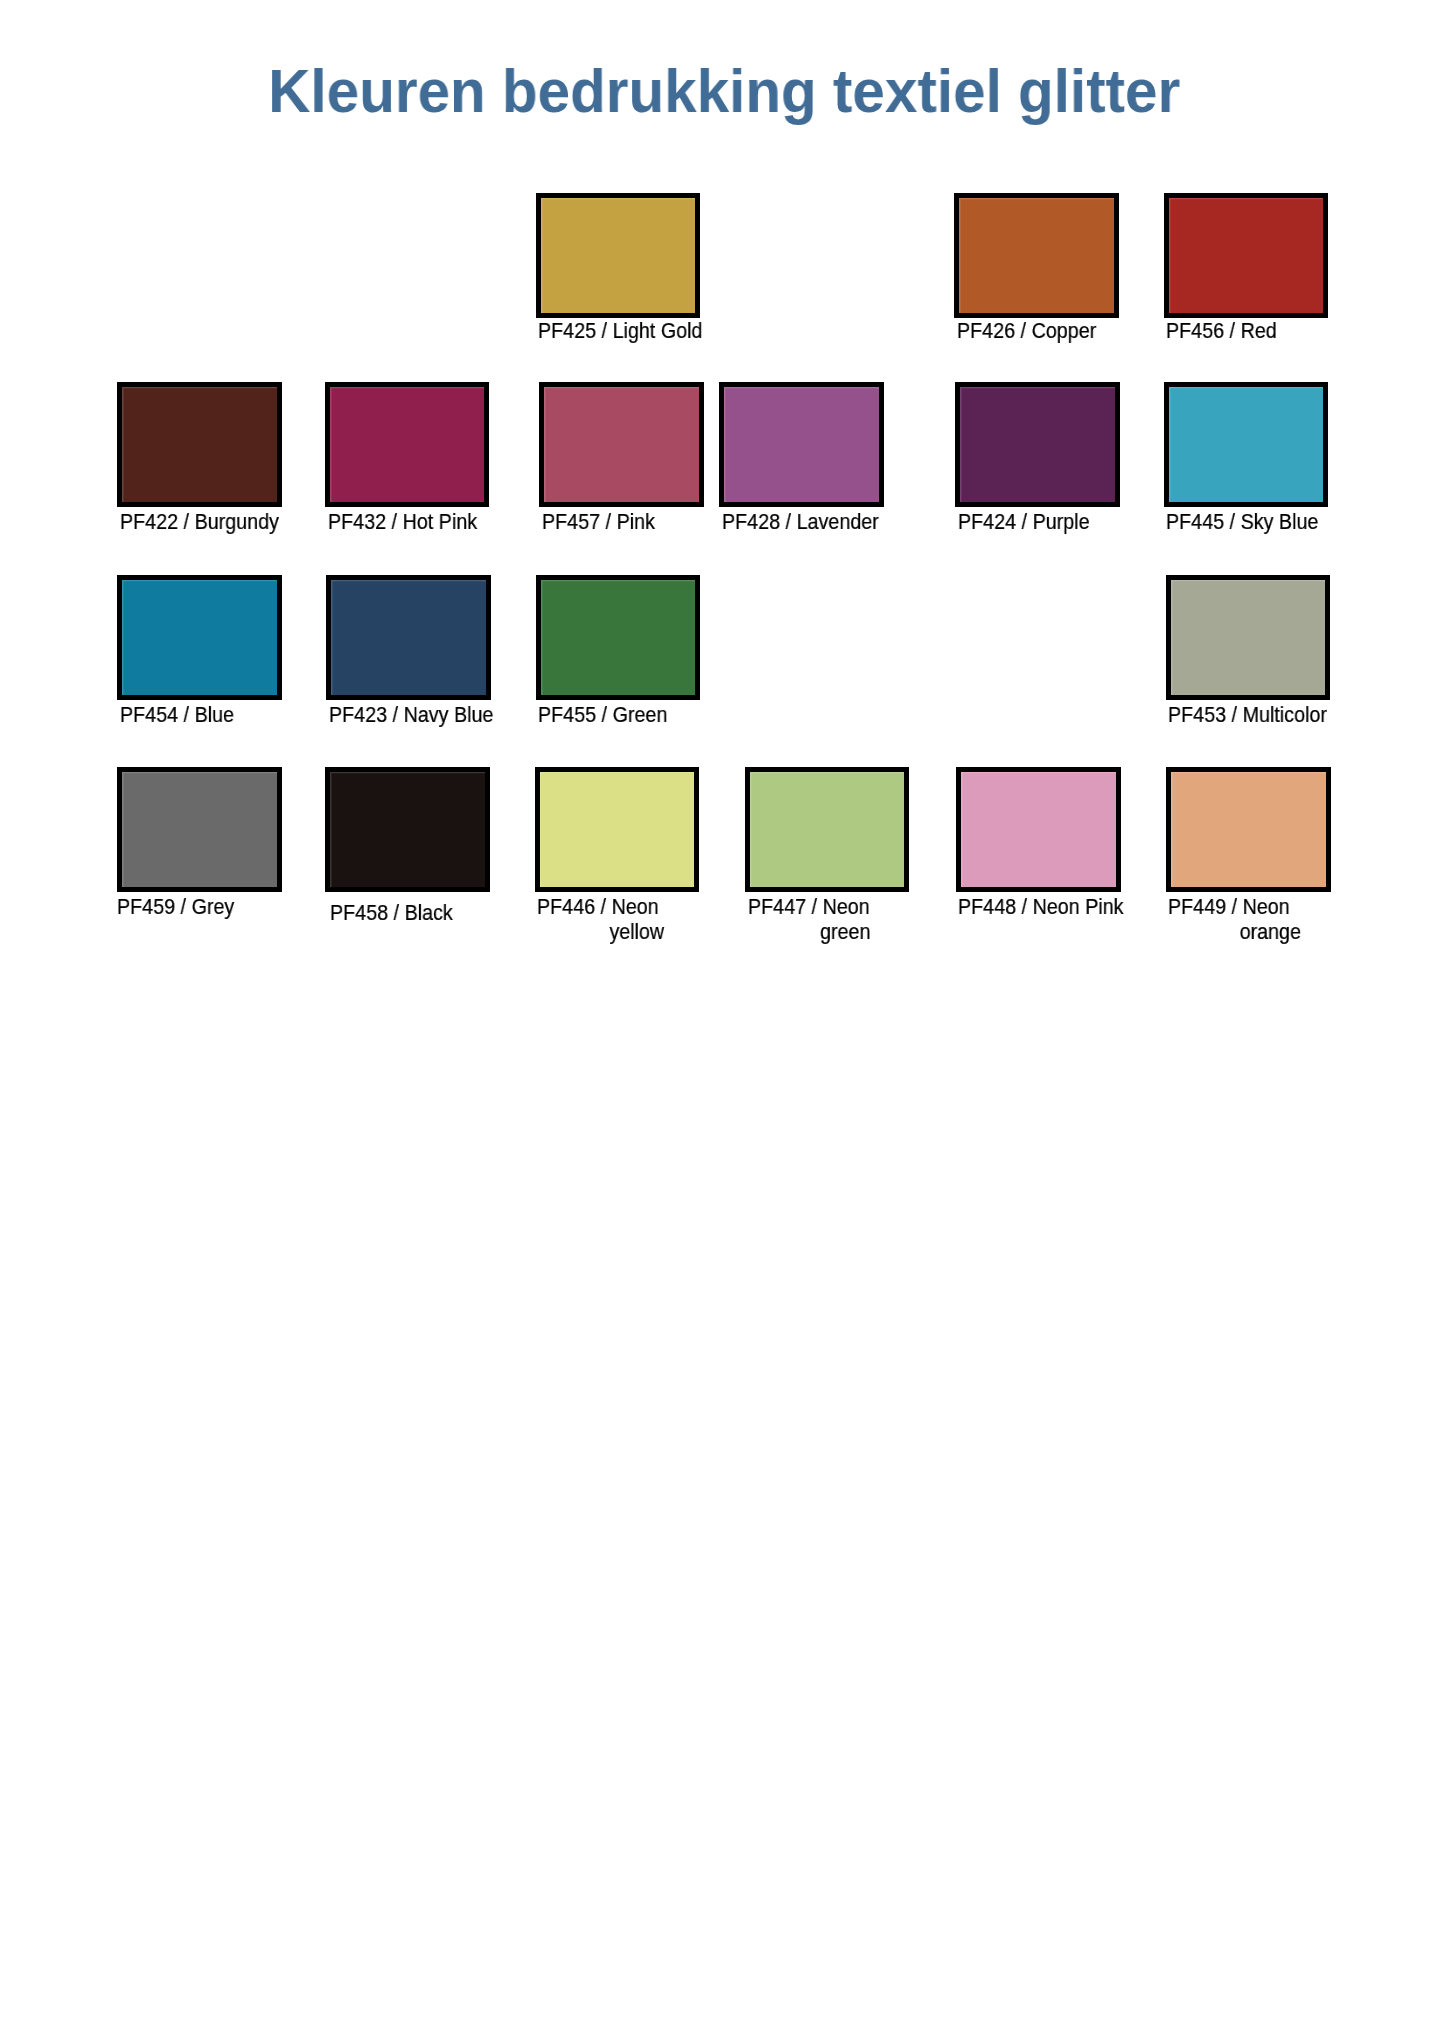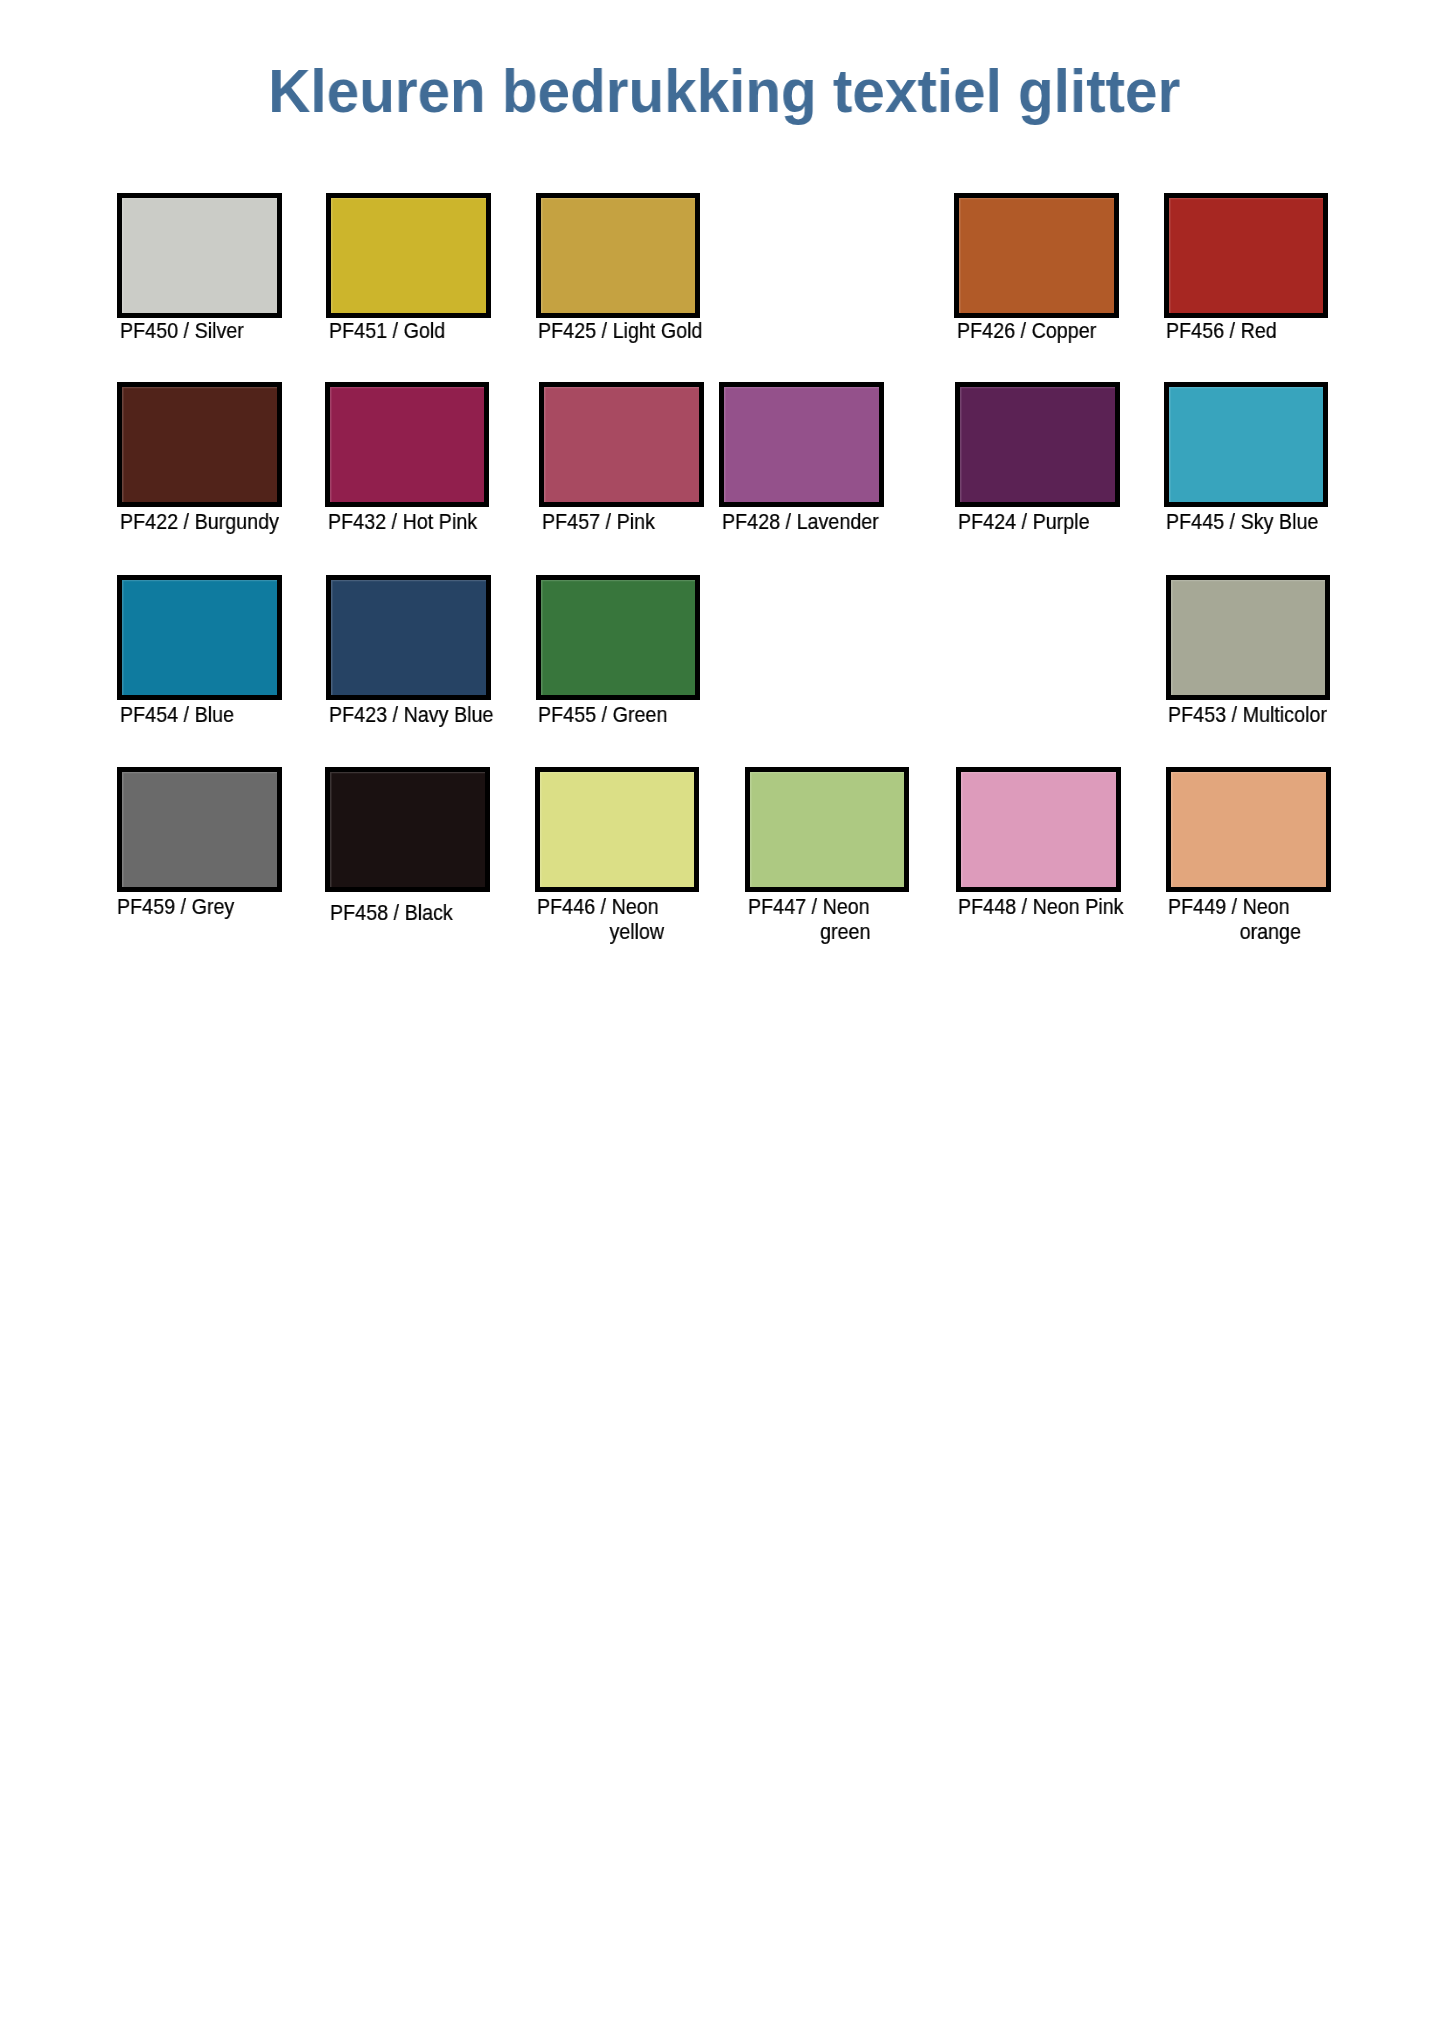--- a/index.html
+++ b/index.html
@@ -70,36 +70,20 @@
   .cap-l2 { text-align:right; transform-origin:right top; }
 </style>
 </head>
 <body>
 
 <div class="page">
 
   <div class="doc-title"><span>Kleuren bedrukking textiel glitter</span></div>
 
   <div class="swatch-grid">
-    <div class="cell" style="left:117px;top:192.8px">
-      <div class="chip">
-          <div class="chip-inner" style="background: rgb(203, 204, 199); color: rgb(203, 204, 199);"></div>
-        </div>
-      <div class="caption" style="top:125.4px">
-          <span class="cap-l1">PF450 / Silver</span>
-        </div>
-    </div>
-    <div class="cell" style="left:326.3px;top:192.8px">
-      <div class="chip">
-          <div class="chip-inner" style="background: rgb(204, 181, 44); color: rgb(204, 181, 44);"></div>
-        </div>
-      <div class="caption" style="top:125.4px">
-          <span class="cap-l1">PF451 / Gold</span>
-        </div>
-    </div>
     <div class="cell" style="left:535.6px;top:192.8px">
       <div class="chip">
           <div class="chip-inner" style="background: rgb(197, 162, 65); color: rgb(197, 162, 65);"></div>
         </div>
       <div class="caption" style="top:125.4px">
           <span class="cap-l1">PF425 / Light Gold</span>
         </div>
     </div>
     <div class="cell" style="left:954.2px;top:192.8px">
       <div class="chip">

